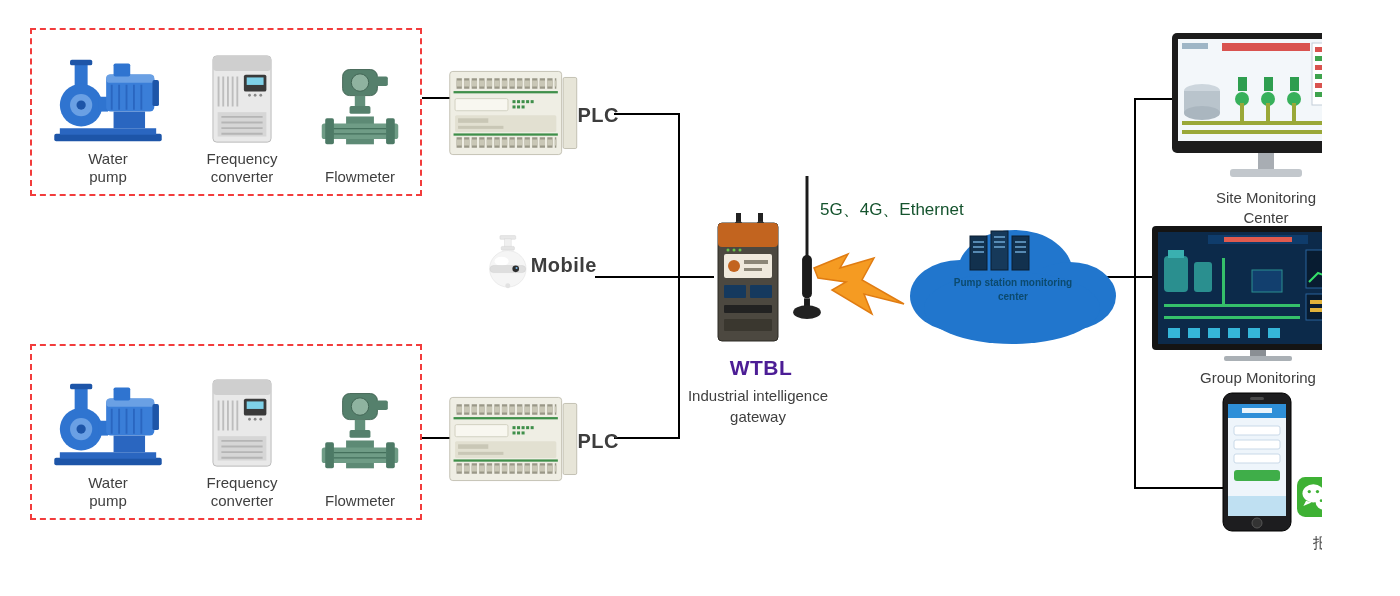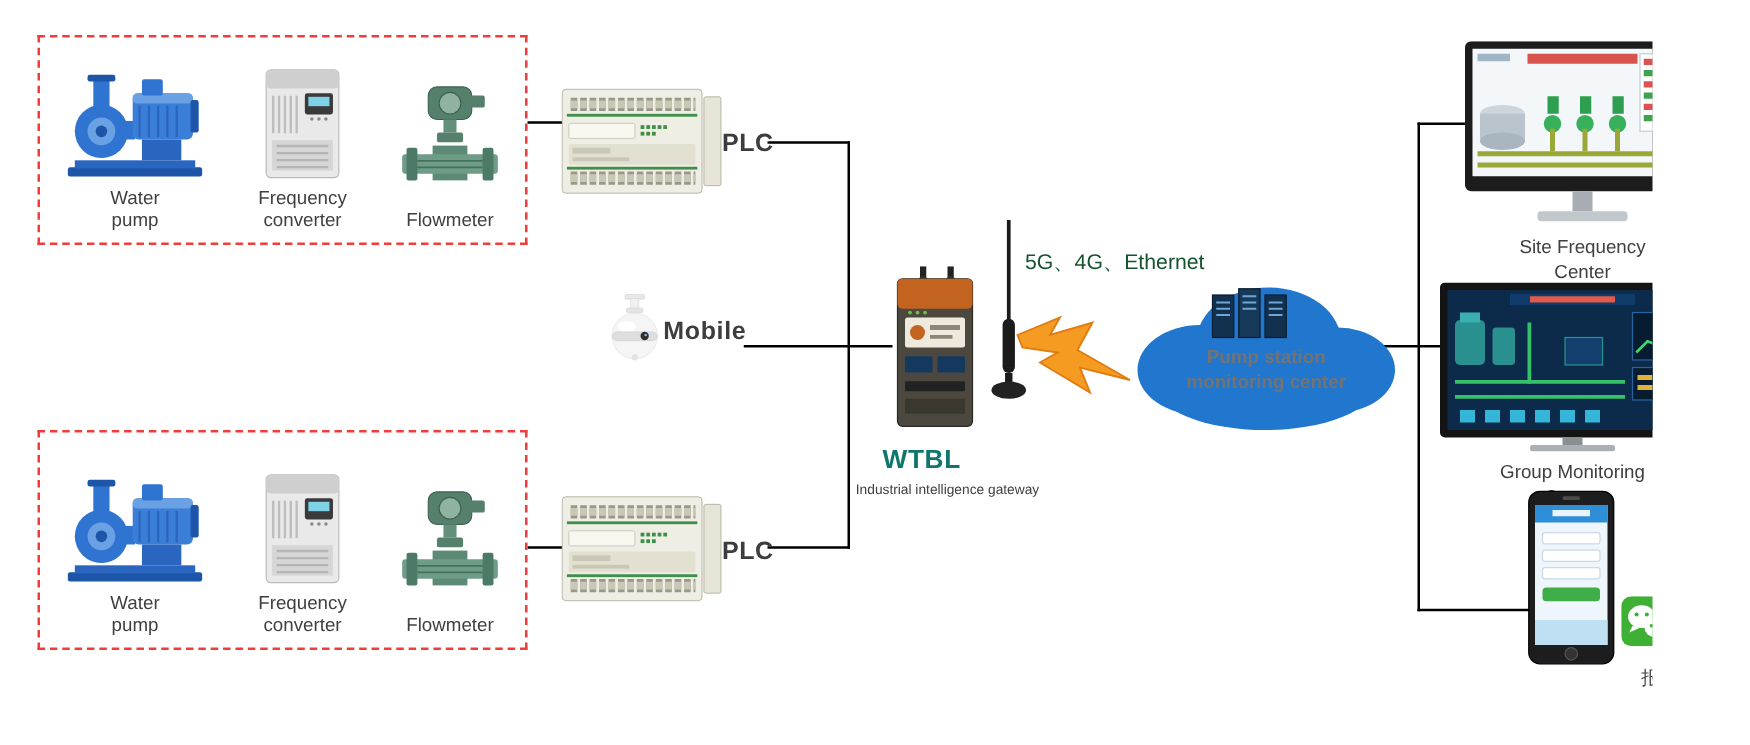--- a/index.html
+++ b/index.html
@@ -6,23 +6,23 @@
   html,body { background:#ffffff; }
   body { font-family:"Liberation Sans","DejaVu Sans",sans-serif; }
   .canvas { position:relative; width:1322px; height:596px; background:#fff; overflow:hidden; }
   .cline { position:absolute; background:#000; }
   .dashed-box { position:absolute; border:2px dashed #f23c3c; display:flex; justify-content:space-between; align-items:flex-end; padding:12px 20px 8px; }
   .device { display:flex; flex-direction:column; align-items:center; }
   .dev-label { font-size:15px; color:#3f3f3f; text-align:center; line-height:1.2; margin-top:6px; }
   .node { position:absolute; display:flex; flex-direction:row; align-items:center; }
   .node-label { font-size:20px; font-weight:600; color:#3d3d3d; text-align:center; margin-top:5px; letter-spacing:.5px; }
   .small-label { position:absolute; font-size:15px; color:#3f3f3f; text-align:center; line-height:1.3; }
-  .cloud-label { position:absolute; color:#737373; font-size:15px; font-weight:600; text-align:center; line-height:1.35; }
-  .gateway-name { position:absolute; font-size:21px; font-weight:600; color:#0f766e; letter-spacing:.5px; }
-  .gateway-sub { position:absolute; font-size:11px; color:#3f3f3f; text-align:center; line-height:1.4; }
+  .cloud-label { position:absolute; color:#0c4a6e; font-size:10px; font-weight:600; text-align:center; line-height:1.35; }
+  .gateway-name { position:absolute; font-size:21px; font-weight:600; color:#4c1d95; text-align:center; letter-spacing:.5px; }
+  .gateway-sub { position:absolute; font-size:15px; color:#3f3f3f; text-align:center; line-height:1.4; }
   .connectivity { position:absolute; font-size:17px; color:#14532d; white-space:nowrap; }
   .abs { position:absolute; }
   svg { display:block; }
 </style>
 </head>
 <body>
 
 <div class="canvas">
 
   <div class="cline" style="left:422px;top:97px;width:28px;height:2px"></div>
@@ -346,21 +346,21 @@
     <rect x="10" y="88" width="168" height="4" fill="#9aa838"></rect>
     <rect x="10" y="97" width="168" height="4" fill="#9aa838"></rect>
     <g fill="#9aa838">
       <rect x="68" y="70" width="4" height="18"></rect>
         <rect x="94" y="70" width="4" height="18"></rect>
         <rect x="120" y="70" width="4" height="18"></rect>
     </g>
     <rect x="86" y="120" width="16" height="16" fill="#a8adb3"></rect>
     <rect x="58" y="136" width="72" height="8" rx="3" fill="#c2c7cc"></rect>
   </svg>
-  <div class="small-label" style="left:1196px;top:188px;width:140px">Site Frequency Center</div>
+  <div class="small-label" style="left:1196px;top:188px;width:140px">Site Monitoring Center</div>
 
   <svg class="abs" style="left:1152px;top:226px" viewBox="0 0 212 140" width="212" height="140">
     <rect x="0" y="0" width="212" height="124" rx="4" fill="#141414"></rect>
     <rect x="6" y="6" width="200" height="112" fill="#0c2a4a"></rect>
     <rect x="56" y="9" width="100" height="9" fill="#0f3c6b"></rect>
     <rect x="72" y="11" width="68" height="5" fill="#e05a4e"></rect>
     <rect x="12" y="30" width="24" height="36" rx="4" fill="#2a8f8f"></rect>
     <rect x="42" y="36" width="18" height="30" rx="3" fill="#2a8f8f"></rect>
     <rect x="16" y="24" width="16" height="8" fill="#3ab0b0"></rect>
     <rect x="12" y="78" width="136" height="3" fill="#35c06a"></rect>

